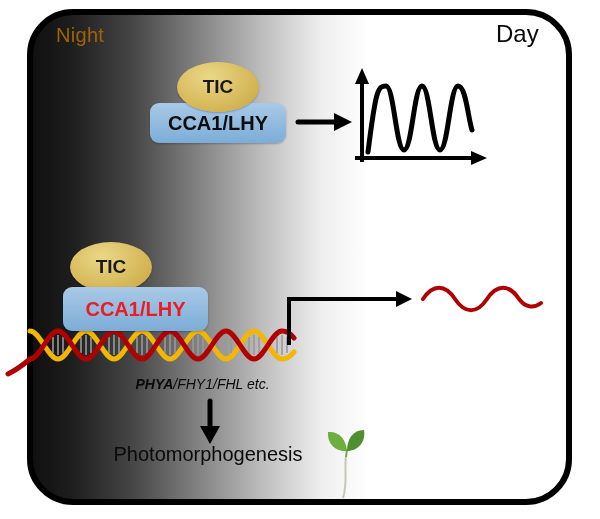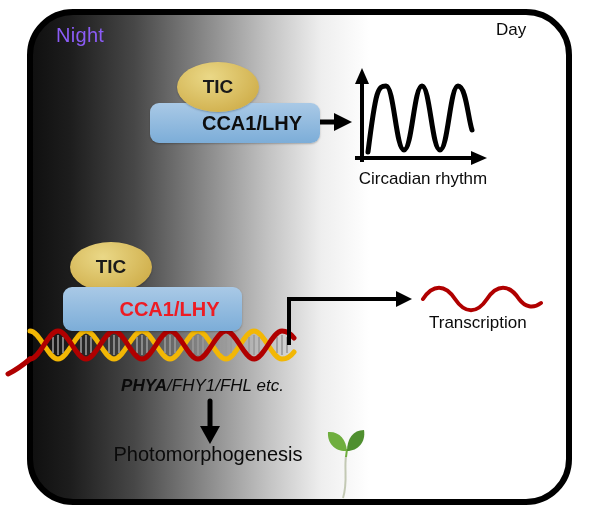--- a/index.html
+++ b/index.html
@@ -7,47 +7,46 @@
     position:relative;width:600px;height:519px;background:#fff;overflow:hidden;
     font-family:"Liberation Sans","DejaVu Sans",sans-serif;color:#000;
   }
   .abs{position:absolute}
   
   .frame{
     left:27px;top:9px;width:533px;height:484px;
     border:6px solid #000;border-radius:46px;
     background:linear-gradient(90deg,#101010 0%,#1d1d1d 7%,#474747 19%,#878787 32%,#c2c2c2 44%,#eeeeee 54%,#ffffff 63%);
   }
-  .night{left:56px;top:24px;font-size:20px;color:#8b5cf6;letter-spacing:.3px}
-  .day{left:496px;top:20px;font-size:17px;color:#0a0a0a}
+  .night{left:56px;top:24px;font-size:20px;color:#a16207;letter-spacing:.3px}
+  .day{left:496px;top:20px;font-size:24px;color:#0a0a0a}
   .shape{display:flex;align-items:center;justify-content:center;font-weight:bold;text-align:center}
   .tic{
     width:82px;height:50px;border-radius:50%;font-size:19px;color:#1a1a1a;
     background:radial-gradient(ellipse at 40% 30%,var(--gold-light,#ead887),var(--gold-dark,#c9a43c));
     box-shadow:0 1px 2px rgba(0,0,0,.25);
   }
   .tic-top{left:177px;top:62px}
   .tic-bottom{left:70px;top:242px}
   .ccabox{
     border-radius:9px;font-size:20px;
     background:linear-gradient(180deg,var(--blue-light,#a9c9e6),var(--blue-dark,#7cadd8));
     box-shadow:0 1px 2px rgba(0,0,0,.25);
-    padding-left:34px;
   }
   .cca-top{left:150px;top:103px;width:136px;height:40px;color:#0d0d0d}
   .cca-bottom{left:63px;top:287px;width:145px;height:44px;color:var(--red-text,#ed1c24)}
   .tpl{
     left:100px;top:202px;width:74px;height:52px;font-size:18px;color:#10303a;
     background:linear-gradient(180deg,var(--tpl-light,#b6eaf8),var(--tpl-dark,#7cd2ee));
     clip-path:polygon(0% 50%,22% 0%,78% 0%,100% 50%,78% 100%,22% 100%);
   }
   .caption{font-size:17px;color:#0a0a0a}
   .circadian{left:333px;top:169px;width:180px;text-align:center}
   .transcription{left:429px;top:313px}
-  .gene{left:85px;top:376px;width:235px;text-align:center;font-size:17px;font-style:italic;color:#0a0a0a}
+  .gene{left:85px;top:376px;width:235px;text-align:center;font-size:14px;font-style:italic;color:#0a0a0a}
   .gene-em{font-weight:bold}
   .photo{left:92px;top:443px;width:232px;text-align:center;font-size:20px;color:#0a0a0a}
   .gfx{left:0;top:0;width:600px;height:519px;pointer-events:none}
   
   .blk{stroke:#000;fill:none}
   .w4{stroke-width:4}
   .w5{stroke-width:5;stroke-linecap:round}
   .fillblk{fill:#000;stroke:none}
   .dna-red{stroke:var(--dna-red,#b00000);stroke-width:5;fill:none;stroke-linecap:round}
   .dna-gold{stroke:var(--dna-gold,#f2b705);stroke-width:5;fill:none;stroke-linecap:round}
@@ -106,23 +105,21 @@
       <path class="leaf-r" d="M347,451 C358,451 366,442 364,430 C353,430 347,439 347,451 Z"></path>
     </g>
   </svg>
 
   <div class="abs night">Night</div>
   <div class="abs day">Day</div>
 
   <div class="abs shape ccabox cca-top">CCA1/LHY</div>
   <div class="abs shape tic tic-top">TIC</div>
 
-  <div class="abs caption circadian">Circadian rhythm</div>
 
   <div class="abs shape tic tic-bottom">TIC</div>
   <div class="abs shape ccabox cca-bottom">CCA1/LHY</div>
 
-  <div class="abs caption transcription">Transcription</div>
 
   <div class="abs gene"><span class="gene-em">PHYA</span><span>/FHY1/FHL etc.</span></div>
 
   <div class="abs photo">Photomorphogenesis</div>
 </div>
 
 </body></html>

